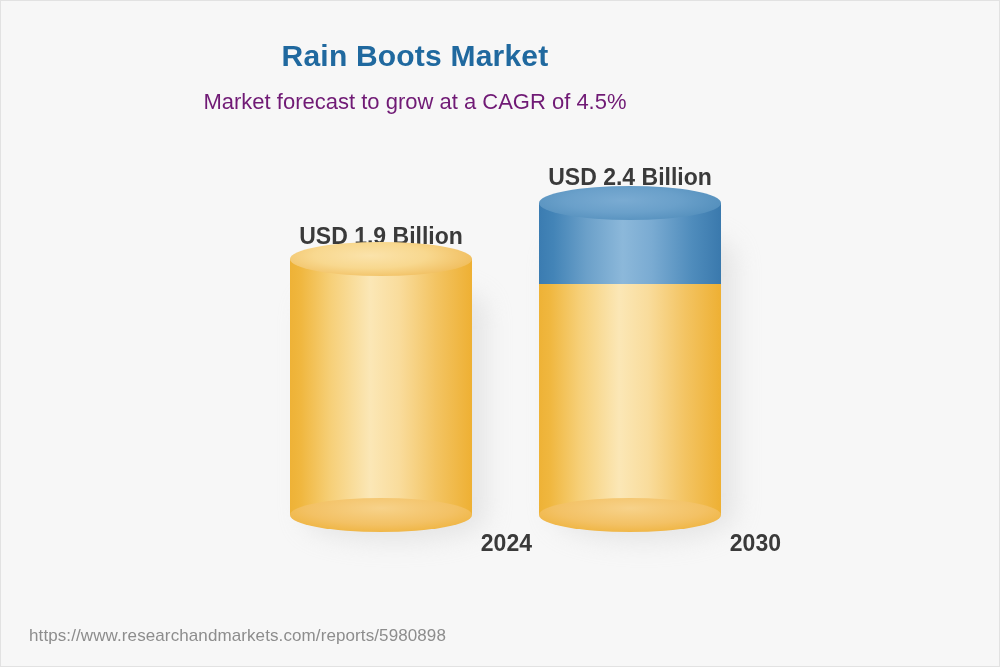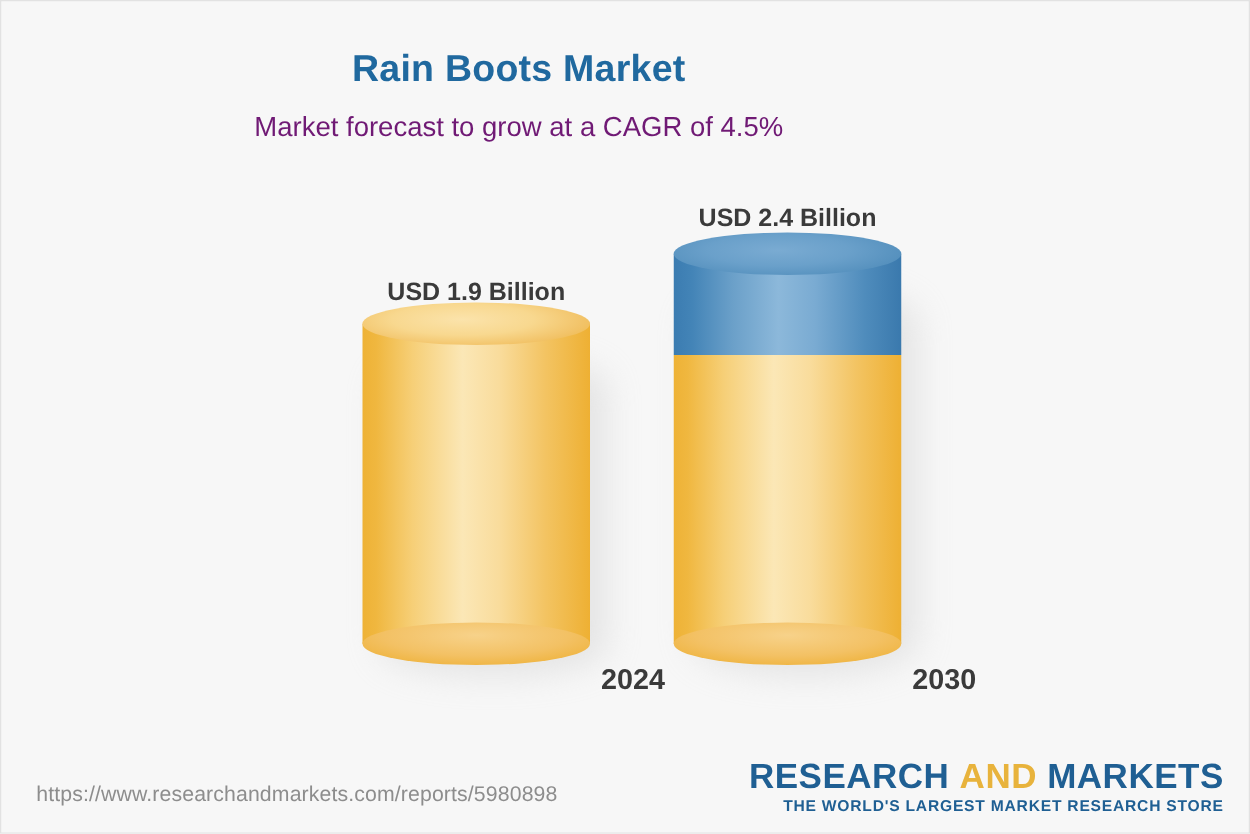--- a/index.html
+++ b/index.html
@@ -63,21 +63,21 @@
   }
   .bar-group.g1 { left: 289px; }
   .bar-group.g2 { left: 538px; }
 
   
   .value-label {
     position: absolute;
     left: -60px;
     width: 302px;
     text-align: center;
-    font-size: 20px;
+    font-size: 23px;
     font-weight: bold;
     color: #3a3a3a;
     white-space: nowrap;
   }
   .g1 .value-label { top: 222px; }
   .g2 .value-label { top: 163px; }
 
   
   .cylinder {
     position: absolute;
@@ -248,21 +248,15 @@
       </div>
 
       <div class="cat-label">2030</div>
     </div>
 
   </div>
 
   <div class="footer">
     <div class="source-url">https://www.researchandmarkets.com/reports/5980898</div>
 
-    <div class="brand">
-      <div class="brand-name">
-        <span>RESEARCH</span><span>&nbsp;</span><span class="and">AND</span><span>&nbsp;</span><span>MARKETS</span>
-      </div>
-      <div class="brand-tagline">THE WORLD'S LARGEST MARKET RESEARCH STORE</div>
-    </div>
   </div>
 
 </div>
 
 </body></html>

